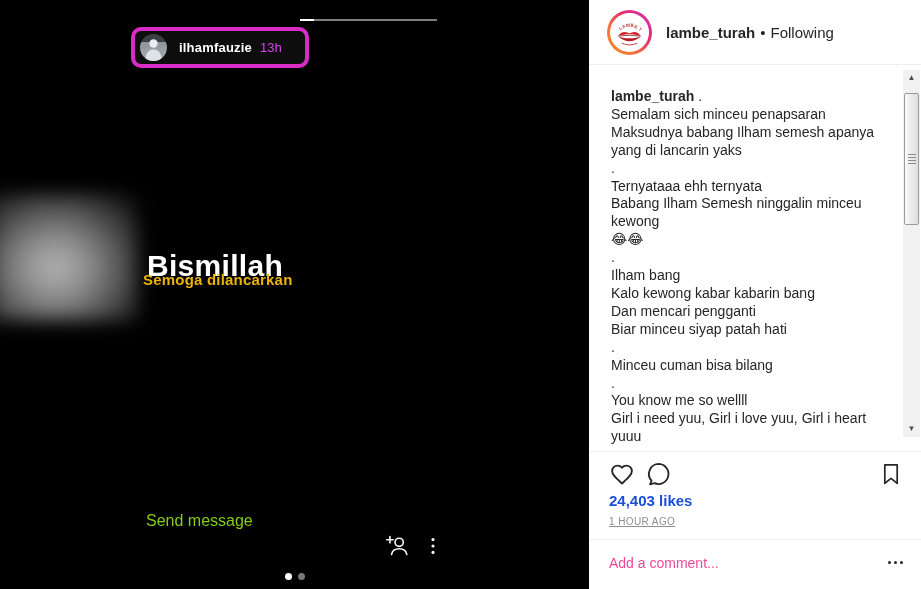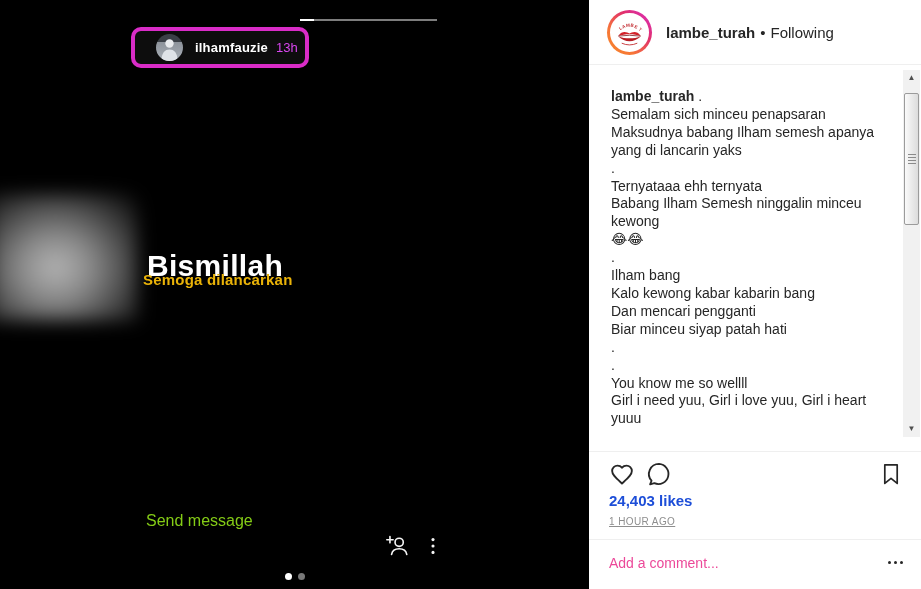--- a/index.html
+++ b/index.html
@@ -8,21 +8,21 @@
   .app { display:flex; width:921px; height:589px; }
 
   
   .story-pane { position:relative; width:589px; height:589px; background:#000; overflow:hidden; flex:none; }
 
   .progress-track { position:absolute; left:300px; top:19px; width:137px; height:2px; background:#7d7d7d; }
   .progress-fill { width:14px; height:2px; background:#fff; }
 
   .story-chip { position:absolute; left:131px; top:27px; width:178px; height:41px;
     border:4px solid #d92cc7; border-radius:10px; background:#0d0d0d;
-    display:flex; align-items:center; padding:0 8px 0 21px; }
+    display:flex; align-items:center; padding:0 8px 0 5px; }
   .chip-avatar { width:27px; height:27px; border-radius:50%; overflow:hidden; flex:none;
     background:linear-gradient(#3a3f46 0%, #3a3f46 28%, #8d939b 29%, #aab0b8 100%); position:relative; }
   .chip-avatar svg { position:absolute; left:0; top:0; }
   .chip-user { margin-left:12px; font-size:13px; font-weight:700; color:#fff; letter-spacing:.2px; }
   .chip-time { margin-left:8px; font-size:13px; color:#d946ef; }
 
   .blur-blob { position:absolute; left:-12px; top:194px; width:150px; height:127px;
     background:radial-gradient(ellipse at 45% 58%, #b4b4b4 0%, #8a8a8a 30%, #3c3c3c 68%, #000 100%);
     filter:blur(9px); }
 
@@ -166,20 +166,21 @@
           <div class="cap-line">Ternyataaa ehh ternyata</div>
           <div class="cap-line">Babang Ilham Semesh ninggalin minceu</div>
           <div class="cap-line">kewong</div>
           <div class="cap-line">😂😂</div>
           <div class="cap-line">.</div>
           <div class="cap-line">Ilham bang</div>
           <div class="cap-line">Kalo kewong kabar kabarin bang</div>
           <div class="cap-line">Dan mencari pengganti</div>
           <div class="cap-line">Biar minceu siyap patah hati</div>
           <div class="cap-line">.</div>
+          <div class="cap-line">Minceu cuman bisa bilang</div>
           <div class="cap-line">.</div>
           <div class="cap-line">You know me so wellll</div>
           <div class="cap-line">Girl i need yuu, Girl i love yuu, Girl i heart</div>
           <div class="cap-line">yuuu</div>
         </div>
 
       <div class="scrollbar">
         <div class="sb-btn sb-up">▲</div>
         <div class="sb-thumb">
           <i class="grip"></i>

